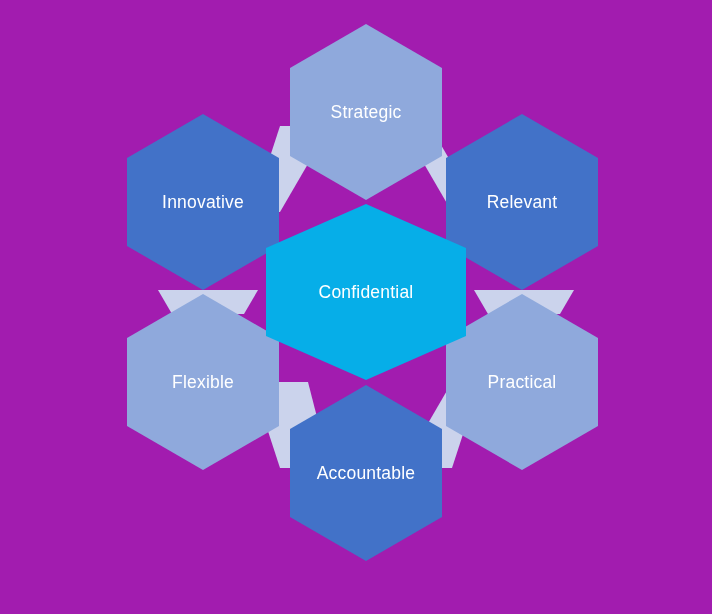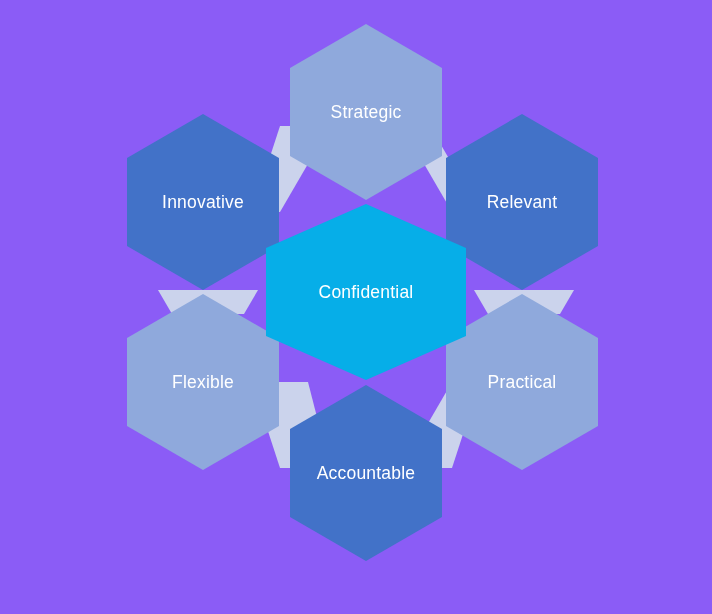--- a/index.html
+++ b/index.html
@@ -38,21 +38,21 @@
   .hex-label-center {
     font-size: 17.5px;
   }
   .connector {
     opacity: 1;
   }
 </style>
 </head>
 <body>
 
-<div id="diagram-stage" style="background: #8b5cf6;">
+<div id="diagram-stage" style="background: #a21caf;">
 
   <svg id="hex-svg" viewBox="0 0 712 614">
 
     <g>
       <polygon class="connector" points="430,126 480,212 452,212 402,126" fill="#CBD3EC"></polygon>
       <polygon class="connector" points="474,290 574,290 560,314 488,314" fill="#CBD3EC"></polygon>
       <polygon class="connector" points="452,468 402,468 452,382 480,382" fill="#CBD3EC"></polygon>
       <polygon class="connector" points="330,468 280,468 252,382 308,382" fill="#CBD3EC"></polygon>
       <polygon class="connector" points="158,290 258,290 244,314 172,314" fill="#CBD3EC"></polygon>
       <polygon class="connector" points="280,126 330,126 280,212 252,212" fill="#CBD3EC"></polygon>

